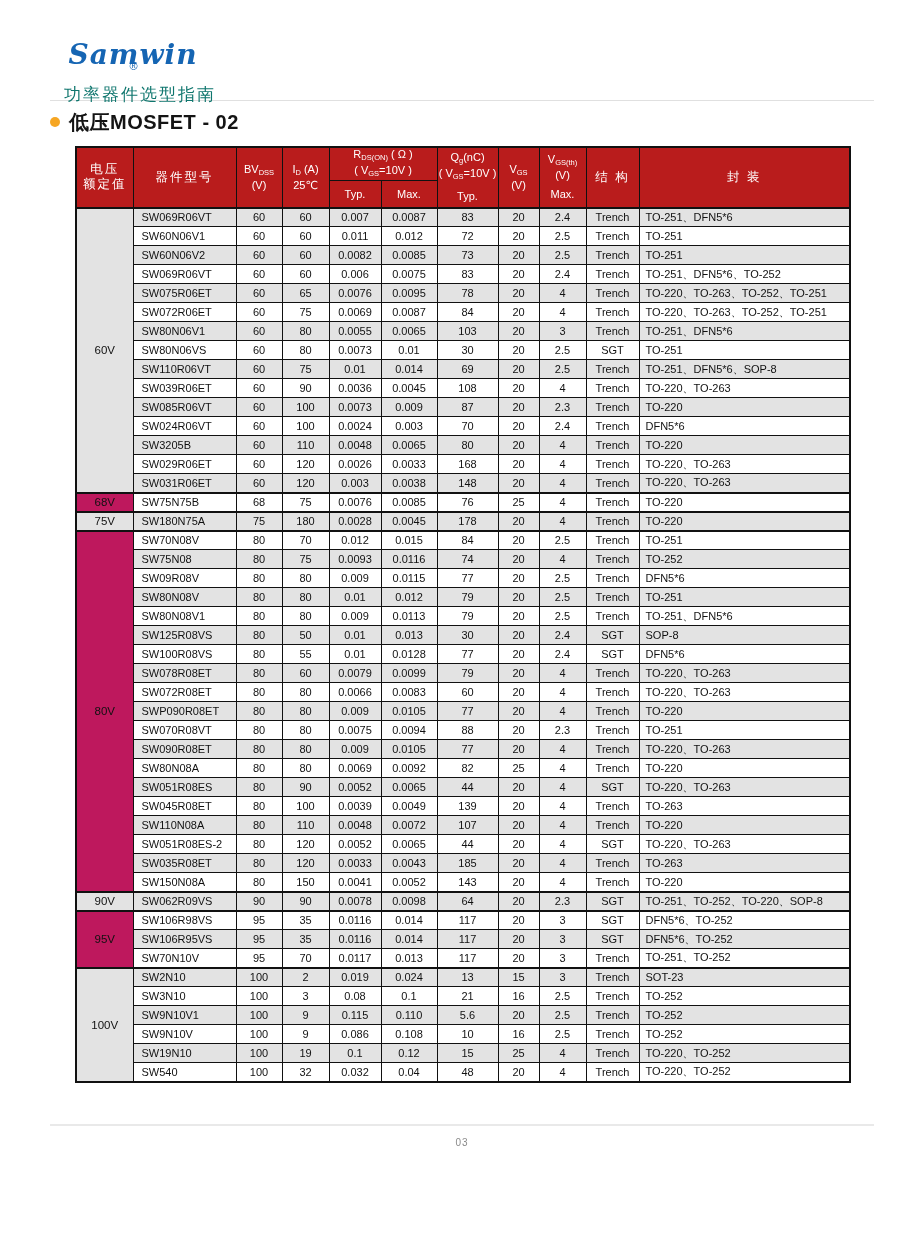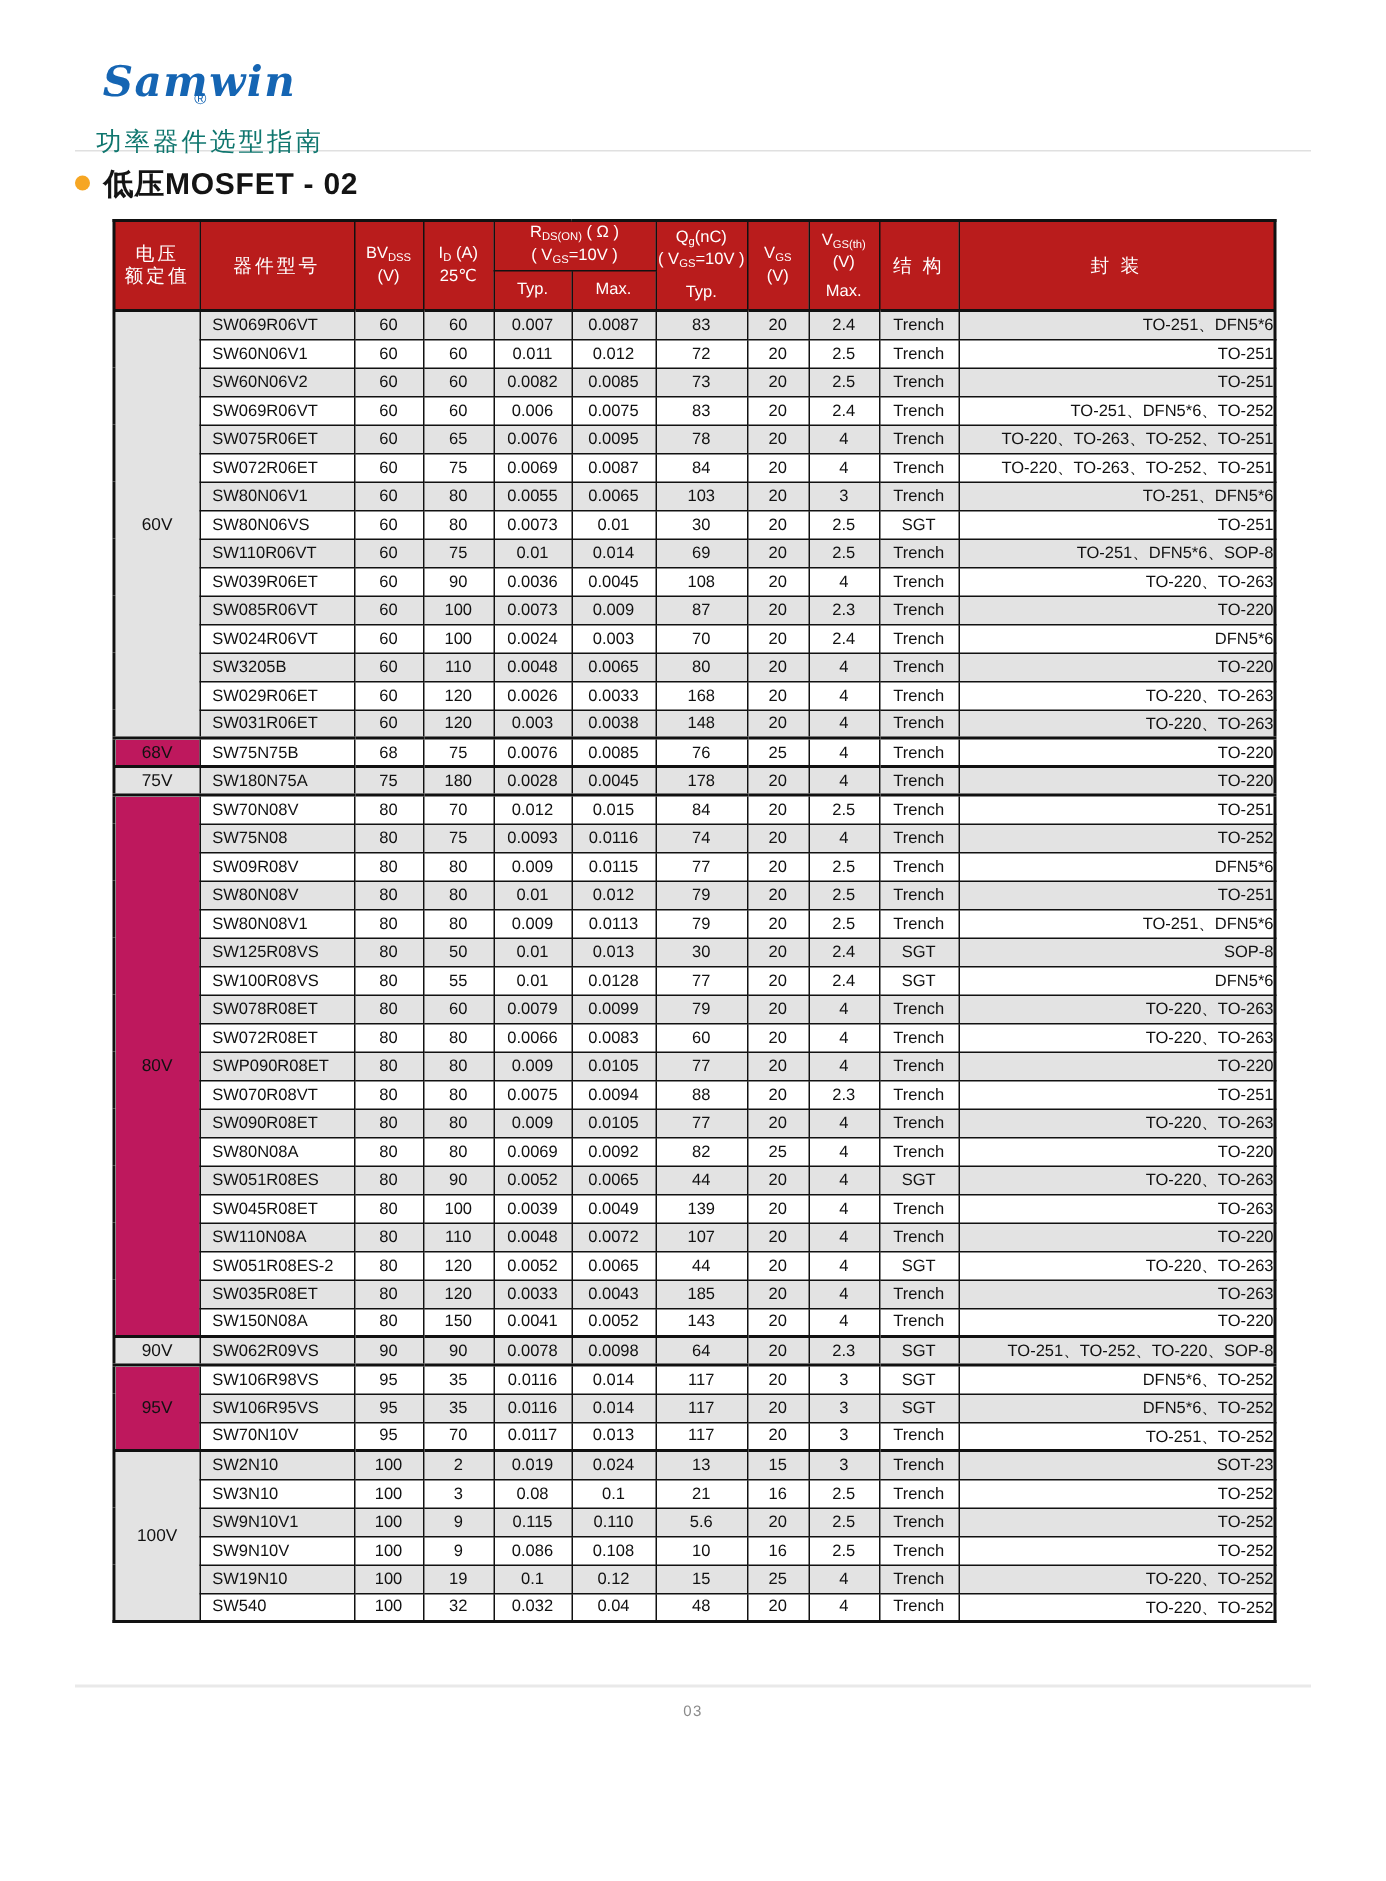--- a/index.html
+++ b/index.html
@@ -40,21 +40,21 @@
   th .cjk, th.cjk { font-size:12.5px; letter-spacing:2px; line-height:15px; }
   th sub { font-size:7.5px; vertical-align:-2px; }
   .typline { margin-top:7px; }
   .maxline { margin-top:6px; }
 
   tbody td { height:19px; font-size:11px; text-align:center; white-space:nowrap; overflow:hidden; background:#fff; }
   tbody tr.alt td { background:#e3e3e3; }
   tbody td.vcell { background:#be185d; font-size:11.5px; }
   tbody tr.group-start td { border-top:2px solid #111; }
   tbody td.part { text-align:left; padding-left:8px; }
-  tbody td.pkg  { text-align:right; padding-left:20px;margin-left:36px; }
+  tbody td.pkg  { text-align:left; padding-left:6px;margin-left:36px; }
 
   
   .footer-rule { height:2px; background:#e9e9e9; margin-top:41px; }
   .page-num { text-align:center; color:#8a8a8a; font-size:10px; margin-top:11px; letter-spacing:1px; }
 </style>
 </head>
 <body>
 
 <div class="page">
 

